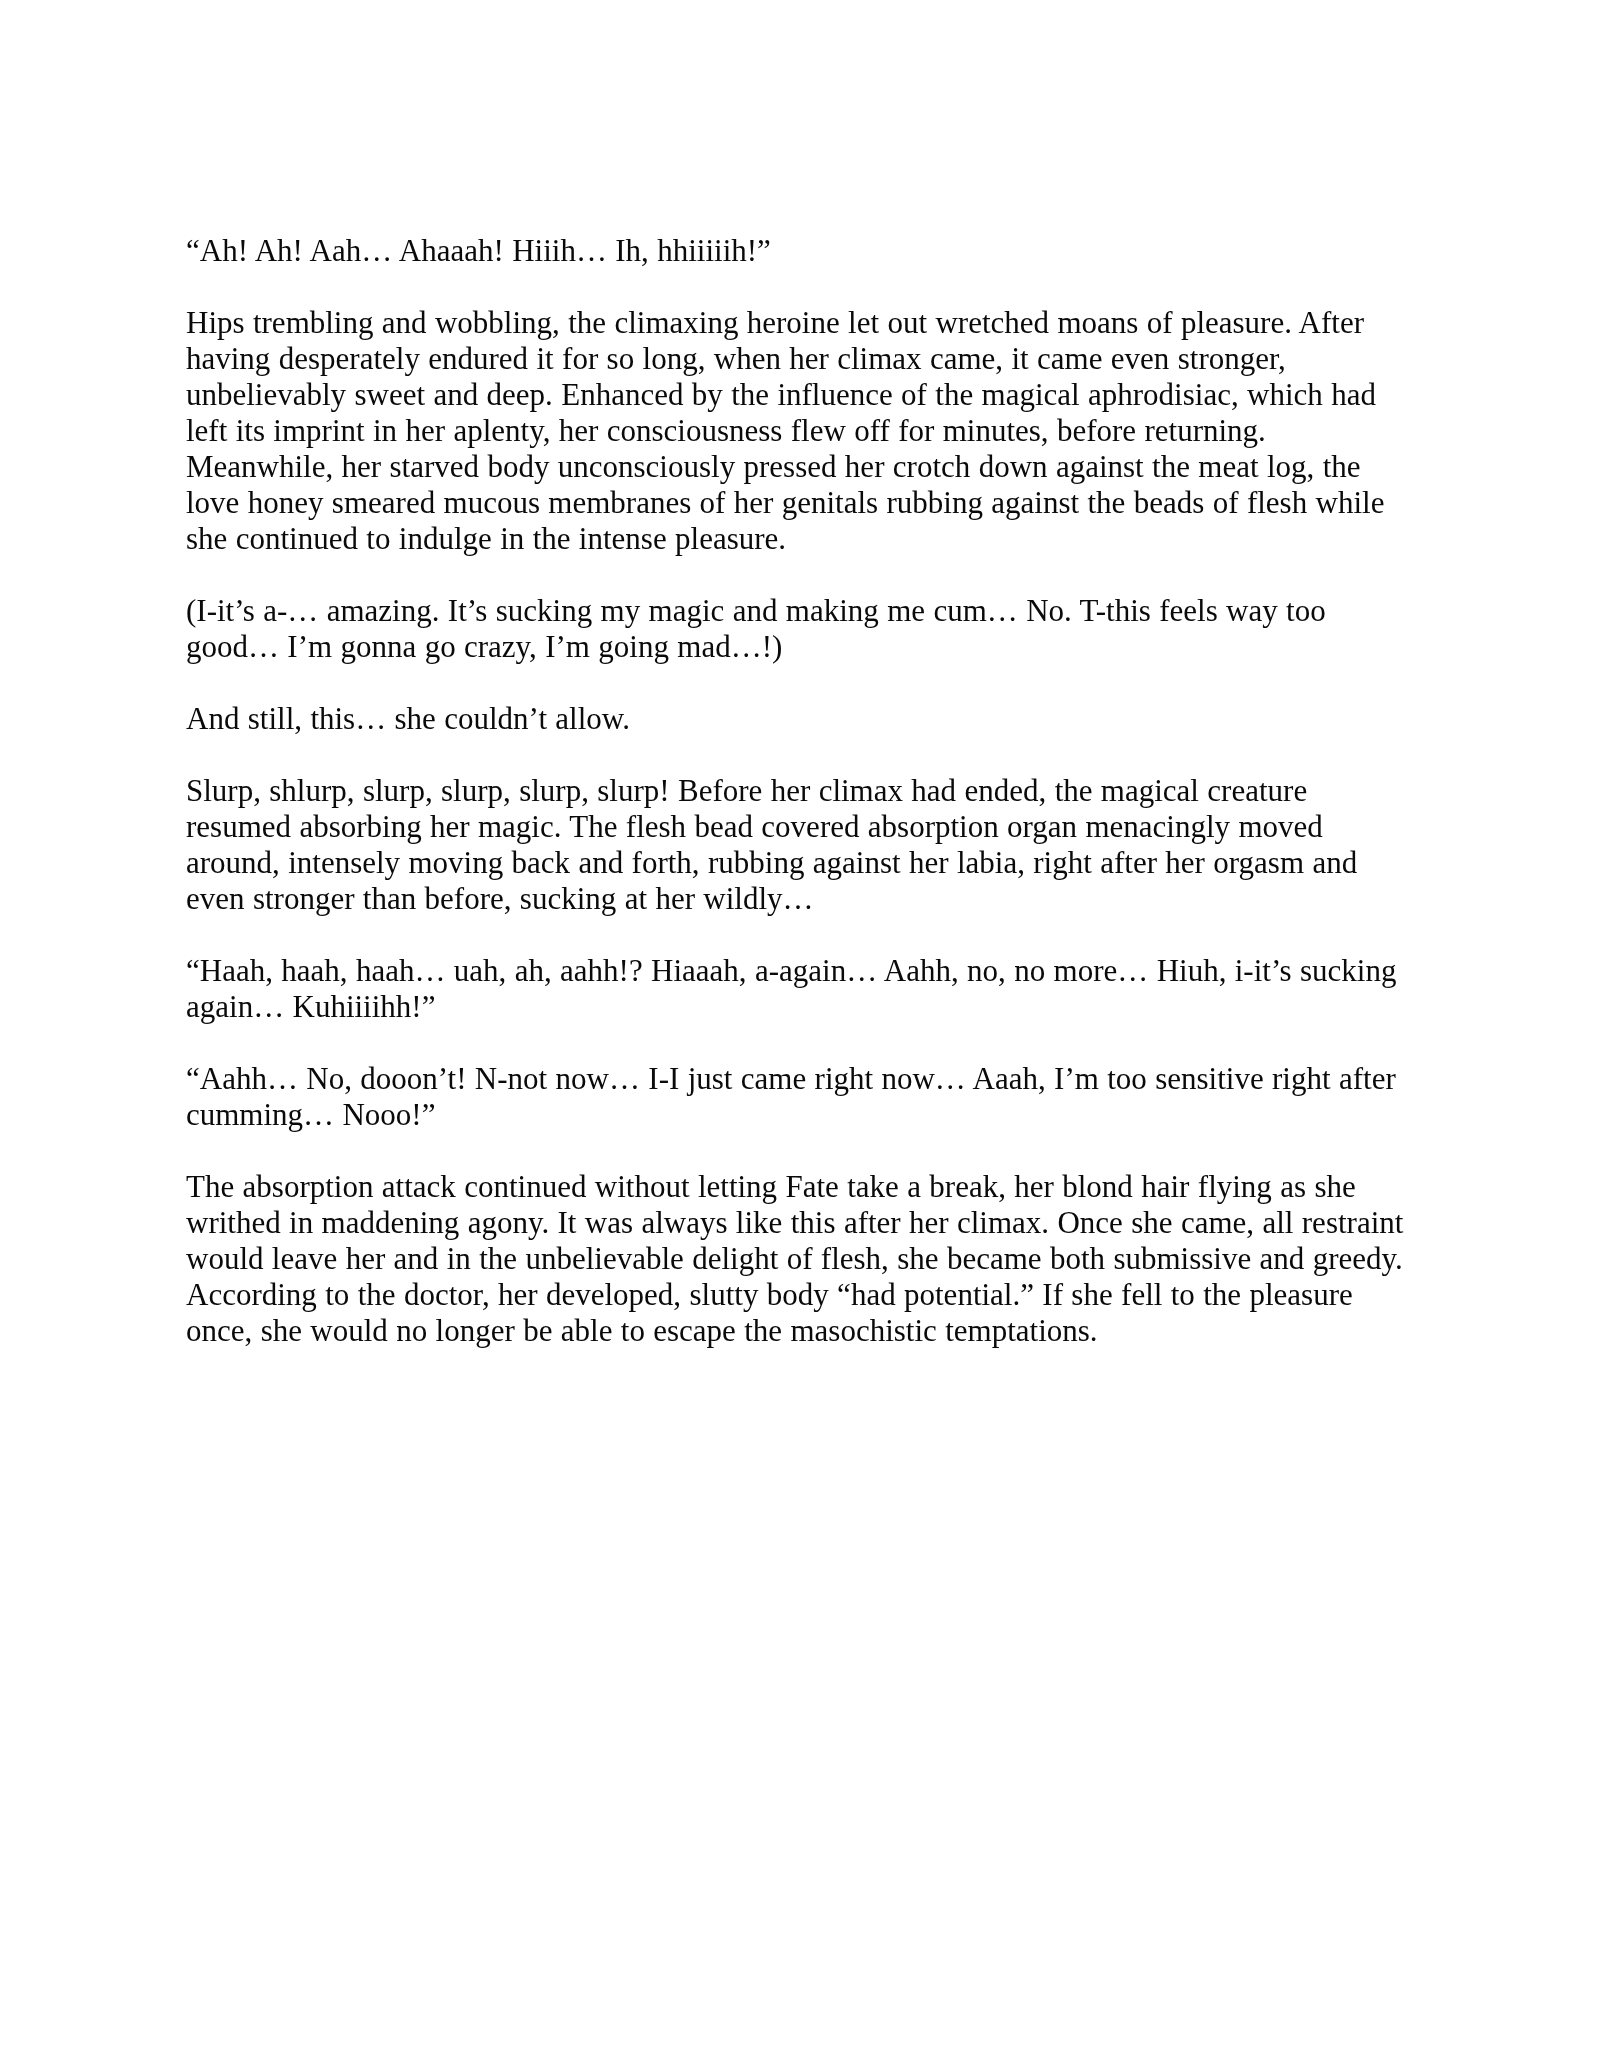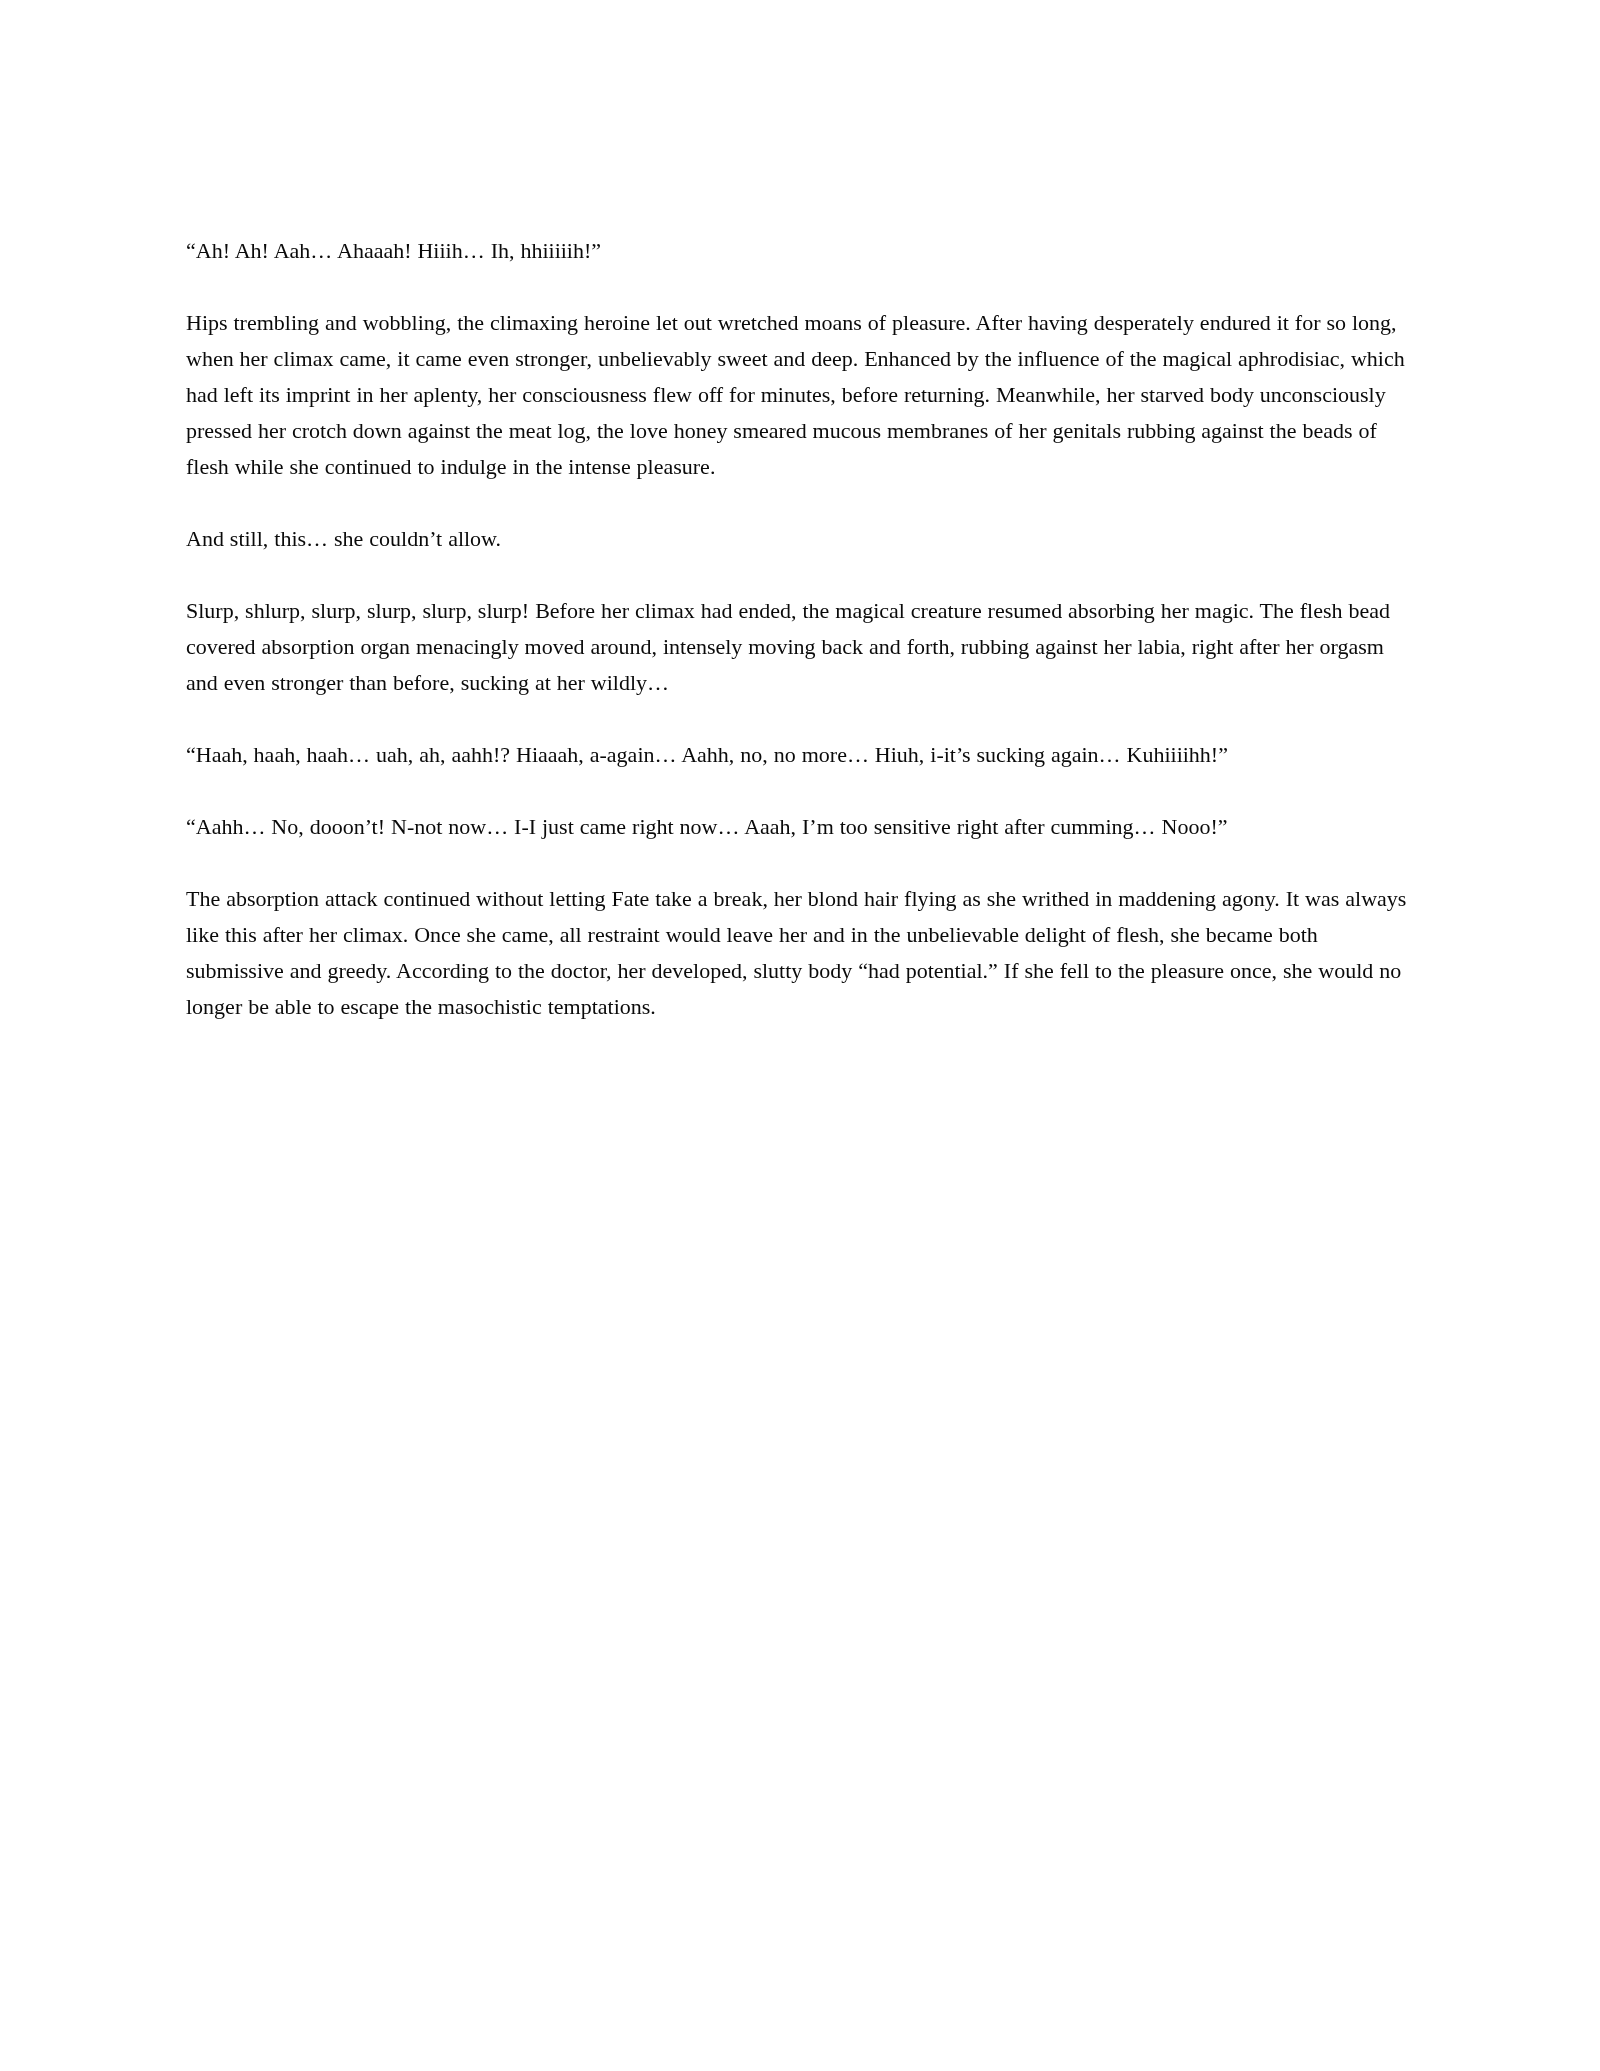--- a/index.html
+++ b/index.html
@@ -20,32 +20,33 @@
     width: 1600px;
     height: 2071px;
     background: #ffffff;
     overflow: hidden;
     box-sizing: border-box;
     padding: 233px 186px 0 186px;
   }
   .para {
     width: 1228px;
     margin: 0 0 36px 0;
-    font-size: 22px;
+    font-size: 31px;
     line-height: 36px;
     color: #0a0a0a;
     text-align: left;
     white-space: normal;
     word-spacing: 0.02em;
   }
 </style>
 </head>
 <body>
 
 <div class="page">
   <p class="para">“Ah! Ah! Aah… Ahaaah! Hiiih… Ih, hhiiiiih!”</p>
   <p class="para">Hips trembling and wobbling, the climaxing heroine let out wretched moans of pleasure. After having desperately endured it for so long, when her climax came, it came even stronger, unbelievably sweet and deep. Enhanced by the influence of the magical aphrodisiac, which had left its imprint in her aplenty, her consciousness flew off for minutes, before returning. Meanwhile, her starved body unconsciously pressed her crotch down against the meat log, the love honey smeared mucous membranes of her genitals rubbing against the beads of flesh while she continued to indulge in the intense pleasure.</p>
+  <p class="para">(I-it’s a-… amazing. It’s sucking my magic and making me cum… No. T-this feels way too good… I’m gonna go crazy, I’m going mad…!)</p>
   <p class="para">And still, this… she couldn’t allow.</p>
   <p class="para">Slurp, shlurp, slurp, slurp, slurp, slurp! Before her climax had ended, the magical creature resumed absorbing her magic. The flesh bead covered absorption organ menacingly moved around, intensely moving back and forth, rubbing against her labia, right after her orgasm and even stronger than before, sucking at her wildly…</p>
   <p class="para">“Haah, haah, haah… uah, ah, aahh!? Hiaaah, a-again… Aahh, no, no more… Hiuh, i-it’s sucking again… Kuhiiiihh!”</p>
   <p class="para">“Aahh… No, dooon’t! N-not now… I-I just came right now… Aaah, I’m too sensitive right after cumming… Nooo!”</p>
   <p class="para">The absorption attack continued without letting Fate take a break, her blond hair flying as she writhed in maddening agony. It was always like this after her climax. Once she came, all restraint would leave her and in the unbelievable delight of flesh, she became both submissive and greedy. According to the doctor, her developed, slutty body “had potential.” If she fell to the pleasure once, she would no longer be able to escape the masochistic temptations.</p>
 </div>
 
 </body></html>

